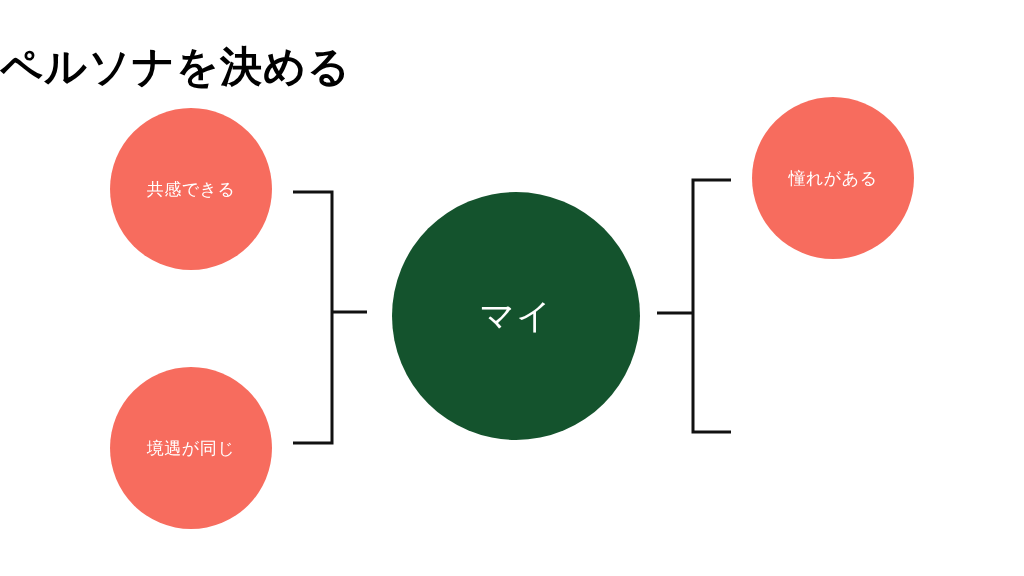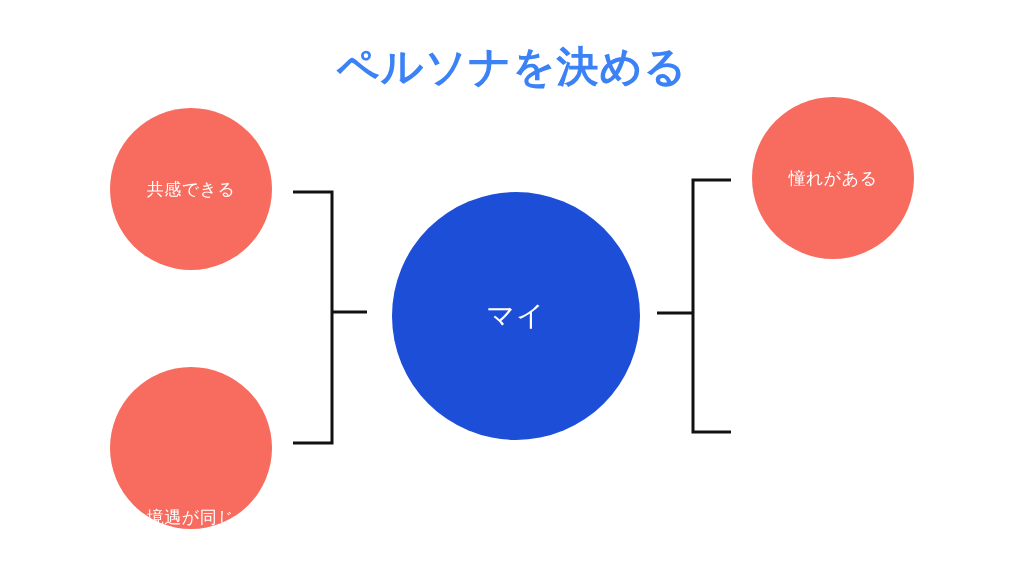--- a/index.html
+++ b/index.html
@@ -16,25 +16,25 @@
     height: 576px;
     background: #ffffff;
     overflow: hidden;
   }
   
   #diagram-title {
     position: absolute;
     left: 0;
     top: 44px;
     width: 1024px;
-    text-align: center;
+    text-align: left;
     font-size: 42px;
     font-weight: 700;
     letter-spacing: 1px;
-    color: #3b82f6;
+    color: #000000;
     line-height: 1.1;
     white-space: nowrap;
   }
   
   .node-circle {
     position: absolute;
     border-radius: 50%;
     display: flex;
     align-items: center;
     justify-content: center;
@@ -44,36 +44,36 @@
   }
   .node-circle.satellite {
     background: #f76c5e;
     width: 162px;
     height: 162px;
     font-size: 17px;
     font-weight: 400;
     letter-spacing: 0.5px;
   }
   .node-circle.center {
-    background: #1d4ed8;
+    background: #14532d;
     width: 248px;
     height: 248px;
-    font-size: 28px;
+    font-size: 35px;
     font-weight: 400;
     letter-spacing: 1px;
     line-height: 1.55;
   }
   .node-label {
     display: block;
   }
   .node-label .line {
     display: block;
   }
   #node-top-left    { left: 110px; top: 108px; }
-  #node-bottom-left { left: 110px; top: 367px; align-items: flex-end; }
+  #node-bottom-left { left: 110px; top: 367px; }
   #node-top-right   { left: 752px; top:  97px; }
   #node-bottom-right{ left: 752px; top: 357px; }
   #node-center      { left: 392px; top: 192px; }
 
   
   #connectors {
     position: absolute;
     left: 0;
     top: 0;
     width: 1024px;

